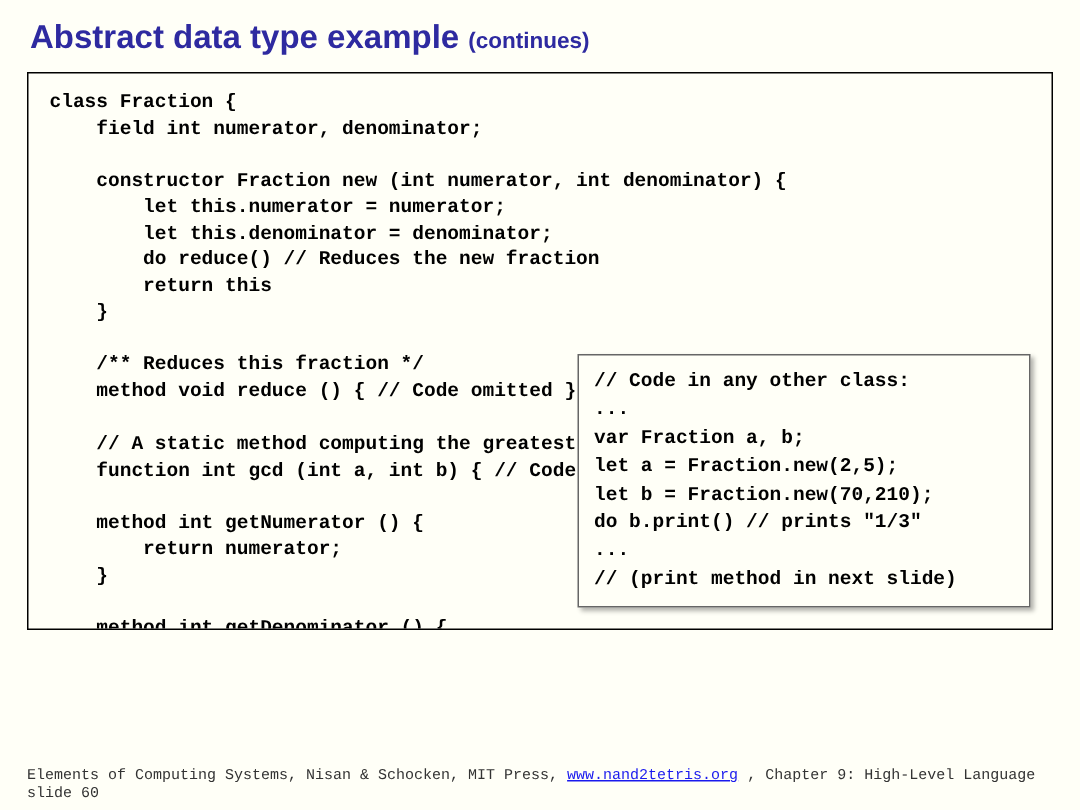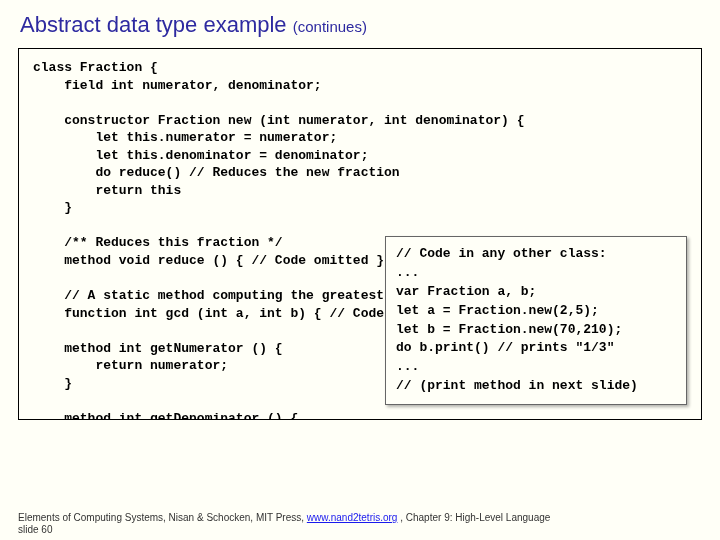--- a/index.html
+++ b/index.html
@@ -13,21 +13,21 @@
   }
   .slide {
     box-sizing: border-box;
     width: 720px;
     height: 540px;
     position: relative;
     padding: 12px 18px 0 18px;
   }
   .title {
     font-size: 22px;
-    font-weight: normal;
+    font-weight: bold;
     color: #2e2aa0;
     margin: 0 0 10px 2px;
   }
   .title .cont {
     font-size: 15px;
     color: #2e2aa0;
   }
   .code-box {
     border: 1.5px solid #000;
     padding: 10px 14px 28px 14px;
@@ -59,20 +59,21 @@
     box-sizing: border-box;
   }
   .footer {
     position: absolute;
     bottom: 4px;
     left: 18px;
     right: 20px;
     font-size: 10px;
     color: #333;
     line-height: 1.2;
+    font-family: Liberation Mono, monospace;
   }
   .footer .link {
     color: #1a1aee;
     text-decoration: underline;
   }
 </style>
 </head>
 <body>
 
 <div class="slide">

